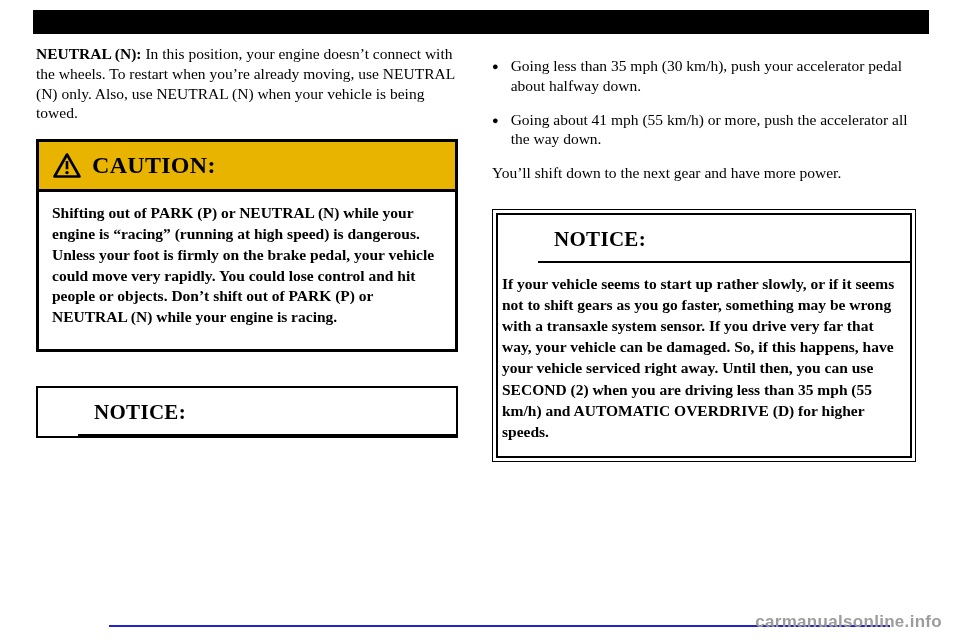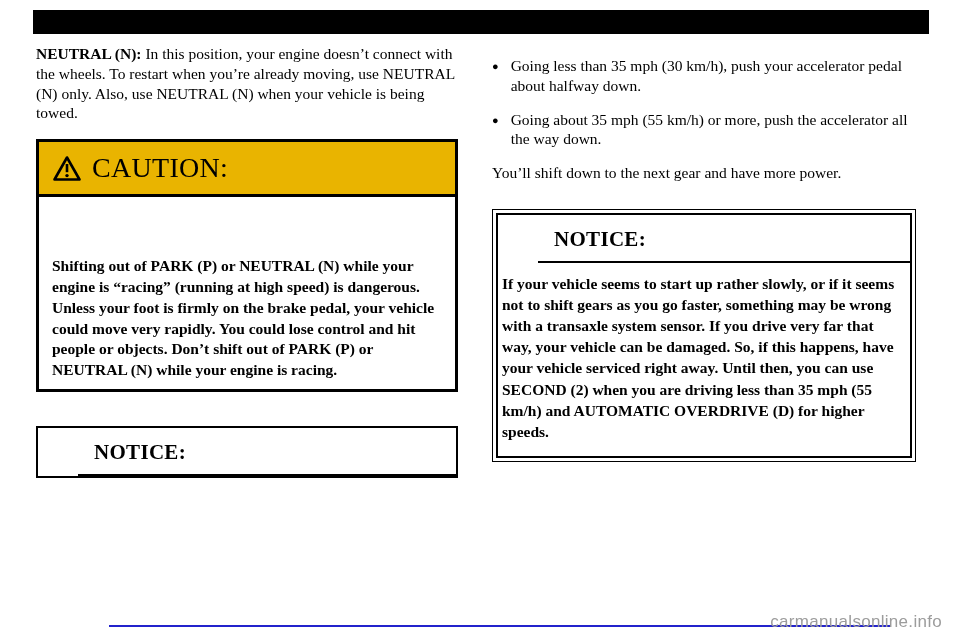--- a/index.html
+++ b/index.html
@@ -16,25 +16,25 @@
 
   .body-text { font-size:15.5px; line-height:1.28; }
   .body-text b { font-weight:bold; }
 
   
   .caution-box { margin-top:16px; border:3px solid #000; background:#fff; }
   .caution-header {
     background:#e9b400; border-bottom:3px solid #000;
     padding:10px 14px; display:flex; align-items:center; gap:11px;
   }
-  .caution-title { font-size:28px; font-weight:normal; letter-spacing:.3px; }
+  .caution-title { font-size:24px; font-weight:bold; letter-spacing:.3px; }
   .caution-icon { display:flex; align-items:center; }
   .caution-body {
-    padding:11px 13px 8px 13px; font-weight:bold;
-    font-size:15.5px; line-height:1.34;margin-top:48px;
+    padding:11px 13px 21px 13px; font-weight:bold;
+    font-size:15.5px; line-height:1.34;
   }
 
   
   .notice-box { background:#fff; }
   .notice-box.single { margin-top:34px; border:2px solid #000; }
   .notice-box.double { margin-top:26px; border:1px solid #000; padding:3px; }
   .notice-box.double .notice-inner { border:2px solid #000; }
   .notice-header {
     font-size:21px; font-weight:bold; letter-spacing:.3px;
     padding:12px 16px 9px 16px; border-bottom:2px solid #000;margin-left:40px;
@@ -50,21 +50,21 @@
   .bullet-glyph { font-size:11px; line-height:20px; flex:0 0 auto; }
   .after-para { margin-top:7px; font-size:15.5px; line-height:1.28; }
 
   
   .footer { position:absolute; left:36px; right:60px; top:592px; display:flex; align-items:center; }
   .page-number { color:#0f172a; font-weight:bold; font-size:17px; flex:0 0 auto;margin-top:48px; }
   .footer-line { height:2px; background:#2323cc; flex:1 1 auto; margin-left:42px; margin-right:10px; }
   .watermark {
     position:absolute; right:18px; top:612px;
     font-family:"Liberation Sans", sans-serif;
-    font-size:17px; color:#9c9c9c; letter-spacing:.3px;
+    font-size:17px; color:#9c9c9c; letter-spacing:.3px;font-weight:bold;
   }
 </style>
 </head>
 <body>
 
 <div class="page">
 
   <div class="top-bar"></div>
 
   <div class="col col-left">
@@ -94,21 +94,21 @@
   <div class="col col-right">
 
 
     <div class="bullet-list">
       <div class="bullet-item">
         <span class="bullet-glyph">●</span>
         <span>Going less than 35 mph (30 km/h), push your accelerator pedal about halfway down.</span>
       </div>
       <div class="bullet-item">
         <span class="bullet-glyph">●</span>
-        <span>Going about 35 mph (55 km/h) or more, push the accelerator all the way down.</span>
+        <span>Going about 41 mph (55 km/h) or more, push the accelerator all the way down.</span>
       </div>
     </div>
 
     <p class="after-para">You’ll shift down to the next gear and have more power.</p>
 
     <div class="notice-box double">
       <div class="notice-inner">
         <div class="notice-header">NOTICE:</div>
         <div class="notice-body">If your vehicle seems to start up rather slowly, or if it seems not to shift gears as you go faster, something may be wrong with a transaxle system sensor. If you drive very far that way, your vehicle can be damaged. So, if this happens, have your vehicle serviced right away. Until then, you can use SECOND (2) when you are driving less than 35 mph (55 km/h) and AUTOMATIC OVERDRIVE (D) for higher speeds.</div>
       </div>

